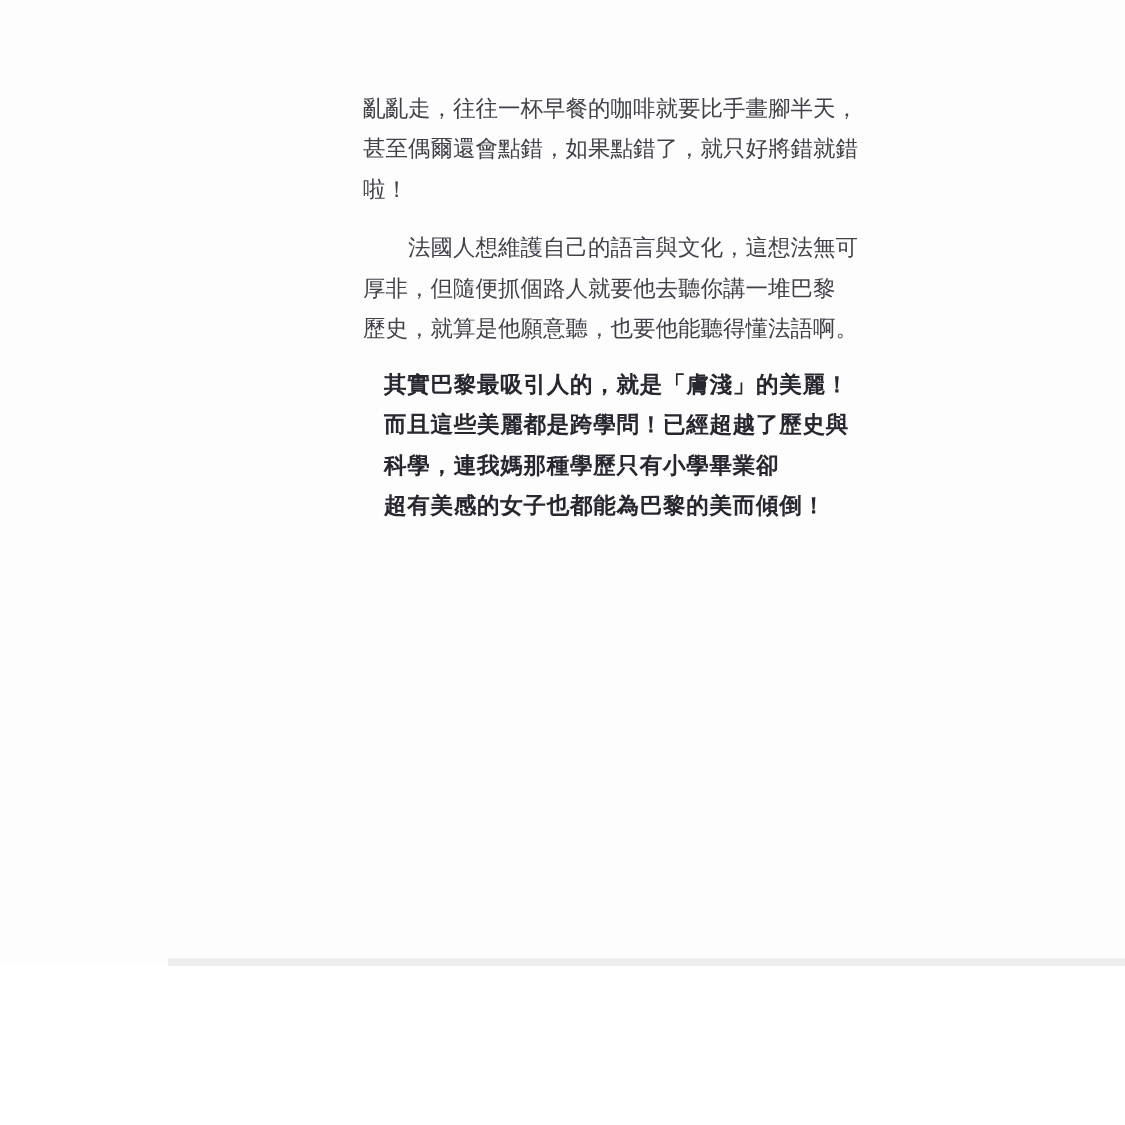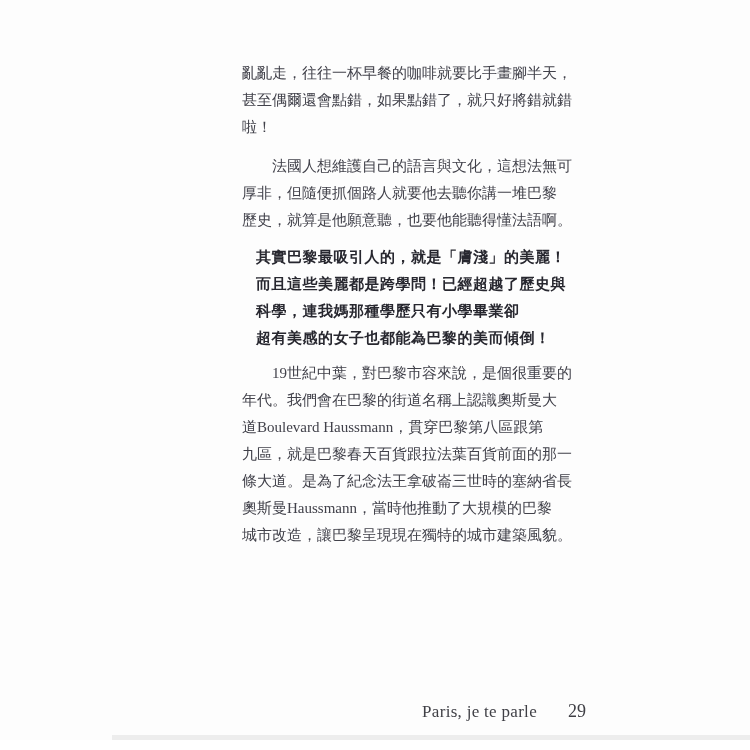--- a/index.html
+++ b/index.html
@@ -3,21 +3,21 @@
 <meta charset="utf-8">
 <style>
   html, body {
     margin: 0;
     padding: 0;
     background: #ffffff;
   }
   .page {
     position: relative;
     width: 750px;
-    height: 740px;
+    height: 644px;
     background: #fdfdfd;
     overflow: hidden;
     font-family: "Liberation Serif", "DejaVu Serif", serif;
   }
   .text-block {
     position: absolute;
     left: 242px;
     top: 60px;
     width: 338px;
     font-size: 15px;
@@ -84,27 +84,20 @@
 
     <p class="para first-line-indent">法國人想維護自己的語言與文化，這想法無可
 厚非，但隨便抓個路人就要他去聽你講一堆巴黎
 歷史，就算是他願意聽，也要他能聽得懂法語啊。</p>
 
     <div class="emphasis">其實巴黎最吸引人的，就是「膚淺」的美麗！
 而且這些美麗都是跨學問！已經超越了歷史與
 科學，連我媽那種學歷只有小學畢業卻
 超有美感的女子也都能為巴黎的美而傾倒！</div>
 
-    <p class="para first-line-indent">19世紀中葉，對巴黎市容來說，是個很重要的
-年代。我們會在巴黎的街道名稱上認識奧斯曼大
-道Boulevard Haussmann，貫穿巴黎第八區跟第
-九區，就是巴黎春天百貨跟拉法葉百貨前面的那一
-條大道。是為了紀念法王拿破崙三世時的塞納省長
-奧斯曼Haussmann，當時他推動了大規模的巴黎
-城市改造，讓巴黎呈現現在獨特的城市建築風貌。</p>
 
 
   </div>
 
   <div class="footer">
     <span class="running-title">Paris, je te parle</span>
     <span class="page-number">29</span>
   </div>
 
   <div class="bottom-bar"></div>

